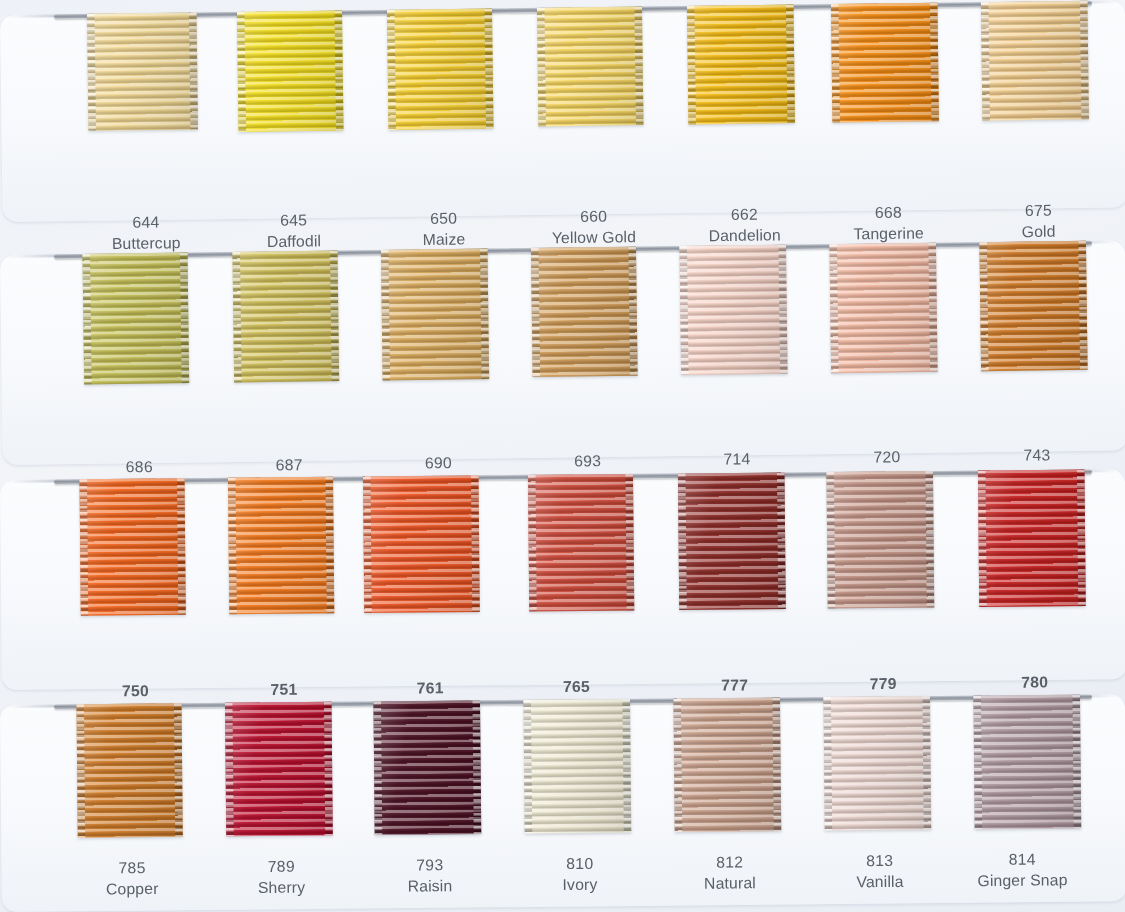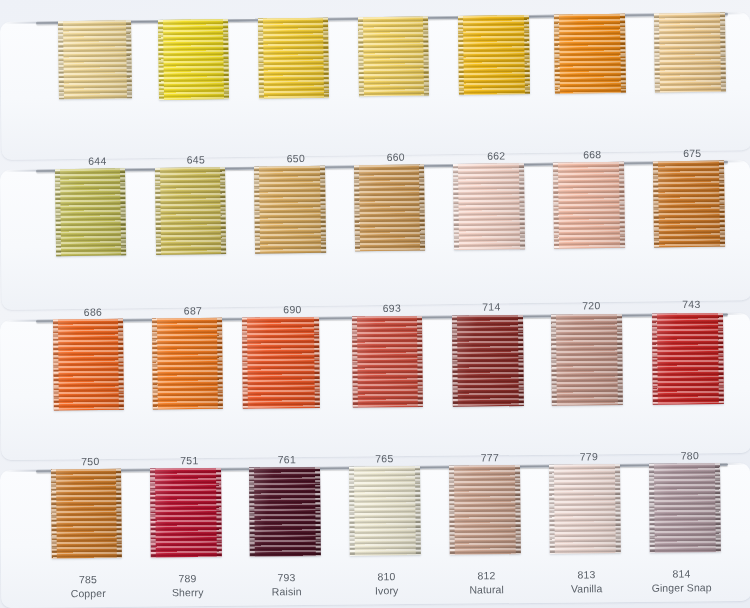--- a/index.html
+++ b/index.html
@@ -77,21 +77,21 @@
     color:#5a6068;line-height:1.35;
     white-space:nowrap;
   }
   .label .code{font-size:10.5px;display:block;letter-spacing:.2px;}
   .label .name{font-size:10.5px;display:block;letter-spacing:.1px;}
 </style>
 </head>
 <body>
 
 <div id="page">
-    <div class="row" style="top: 22px; height: 138px;">
+    <div class="row" style="top: 10px; height: 138px;">
       <div class="row-tilt" style="transform: rotate(-0.75deg);">
         <div class="card"></div>
         <div class="bar" style="left: 36px; right: 22px; top: 0px;"></div>
         <div class="swatch" title="644 Buttercup" style="left: 58px; top: 0px; width: 73px; height: 78px; background: rgb(242, 216, 147);">
           <div class="ribs"></div>
           <div class="edge l"></div>
           <div class="edge r"></div>
           <div class="sheen"></div>
         </div>
         <div class="label" style="left: 36px; top: 133px; width: 119px;">
@@ -229,21 +229,21 @@
           <div class="edge l"></div>
           <div class="edge r"></div>
           <div class="sheen"></div>
         </div>
         <div class="label" style="left: 631px; top: 136px; width: 117px;">
           <span class="code">743</span>
           <span class="name">Ginger</span>
         </div>
       </div>
     </div>
-    <div class="row" style="top: 320px; height: 140px;">
+    <div class="row" style="top: 320px; height: 140px; font-weight: bold;">
       <div class="row-tilt" style="transform: rotate(-0.55deg);">
         <div class="card"></div>
         <div class="bar" style="left: 36px; right: 22px; top: 0px;"></div>
         <div class="swatch" title="750 Torrid Orange" style="left: 53px; top: 0px; width: 70px; height: 91px; background: rgb(244, 100, 27);">
           <div class="ribs"></div>
           <div class="edge l"></div>
           <div class="edge r"></div>
           <div class="sheen"></div>
         </div>
         <div class="label" style="left: 31px; top: 135px; width: 116px;">

